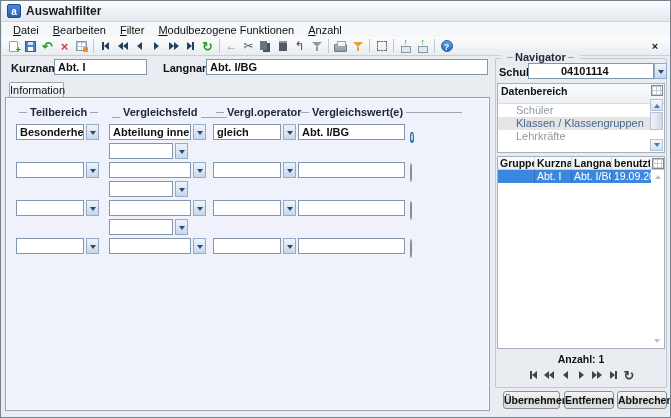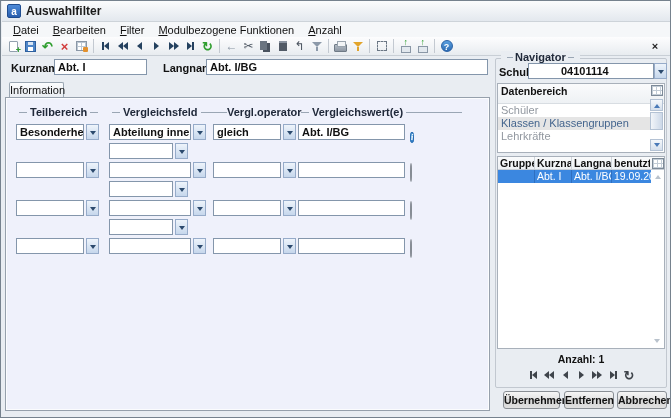--- a/index.html
+++ b/index.html
@@ -77,21 +77,21 @@
   .iinfo{width:12px;height:12px;border-radius:50%;background:radial-gradient(circle at 35% 30%,#7ec0f0,#2e7ec8);color:#fff;font:italic bold 8px/12px "Liberation Serif",serif;text-align:center;border:1px solid #2a6cb0;}
   .idot{width:11px;height:11px;border-radius:50%;background:#9aa0a8;border:1px solid #868c94;}
 
   
   .groupbox{position:absolute;left:494px;top:57px;width:172px;height:330px;border:1px solid #c2c8d0;border-radius:2px;}
   .legend{position:absolute;left:500px;top:50px;background:#e9edf2;padding:0 4px;font-size:11px;font-weight:bold;color:#20293a;z-index:2;display:flex;align-items:center;}
   .legend .dash{margin:0 2px;}
   .panelbox{position:absolute;background:#fff;border:1px solid #a8b0ba;}
   .pbheader{height:20px;background:linear-gradient(#fafbfc,#eef1f4);border-bottom:1px solid #d8dde2;font-size:10.5px;font-weight:bold;color:#111;padding:1px 3px;position:relative;}
   .gico{position:absolute;top:1px;right:1px;width:12px;height:11px;border:1px solid #7d8a98;background:#fff;background-image:linear-gradient(#c2ccd6 1px,transparent 1px),linear-gradient(90deg,#c2ccd6 1px,transparent 1px);background-size:4px 4px;}
-  .listitem{height:13px;font-size:11px;color:#9298a0;padding:0 3px;line-height:13px;white-space:nowrap;overflow:hidden;width:153px;}
+  .listitem{height:13px;font-size:11px;color:#9298a0;padding:0 18px;line-height:13px;white-space:nowrap;overflow:hidden;width:153px;}
   .listitem.selected{background:#e5e5e5;color:#44658e;}
   .sbar{position:absolute;right:1px;width:13px;display:flex;flex-direction:column;}
   .sbtn{height:12px;background:linear-gradient(#f5f8fb,#d6e0ec);border:1px solid #b4c2d4;display:flex;align-items:center;justify-content:center;}
   .chu{width:0;height:0;border:3px solid transparent;border-bottom:4px solid #4a7ab8;margin-top:-2px;}
   .chd{width:0;height:0;border:3px solid transparent;border-top:4px solid #4a7ab8;margin-bottom:-2px;}
   .chu.light{border-bottom-color:#b9c2cc;} .chd.light{border-top-color:#b9c2cc;}
   .sthumb{height:18px;background:linear-gradient(90deg,#f2f5f9,#ccd8e8);border:1px solid #b4c2d4;margin:1px 0;}
   .thead{display:flex;height:13px;background:linear-gradient(#fafbfc,#eef1f4);border-bottom:1px solid #c8ced6;}
   .th{font-size:10.5px;font-weight:bold;color:#111;padding:0 2px;line-height:13px;border-right:1px solid #d0d6dc;white-space:nowrap;overflow:hidden;display:flex;align-items:center;gap:2px;}
   .trow{display:flex;height:13px;background:#3b87e0;}
@@ -208,21 +208,21 @@
   <input class="tinput" style="left: 205px; top: 58px; width: 282px;" value="Abt. I/BG">
 
   <span class="tab inactive" style="left:8px;width:55px;">Information</span>
 
   <div class="tabpanel">
     <span class="grp" style="left:10px;">
         <i class="dash" style="width:8px;"></i>
         <span>Teilbereich</span>
         <i class="dash" style="width:8px;"></i>
       </span>
-    <span class="grp" style="left:103px;">
+    <span class="grp" style="left:103px;align-items:flex-end;">
         <i class="dash" style="width:8px;"></i>
         <span>Vergleichsfeld</span>
         <i class="dash" style="width:26px;"></i>
       </span>
     <span class="grp" style="left:207px;justify-content:space-between;">
         <i class="dash" style="width:8px;"></i>
         <span>Vergl.operator</span>
       </span>
     <span class="grp" style="left:292px;">
         <i class="dash" style="width:8px;"></i>

